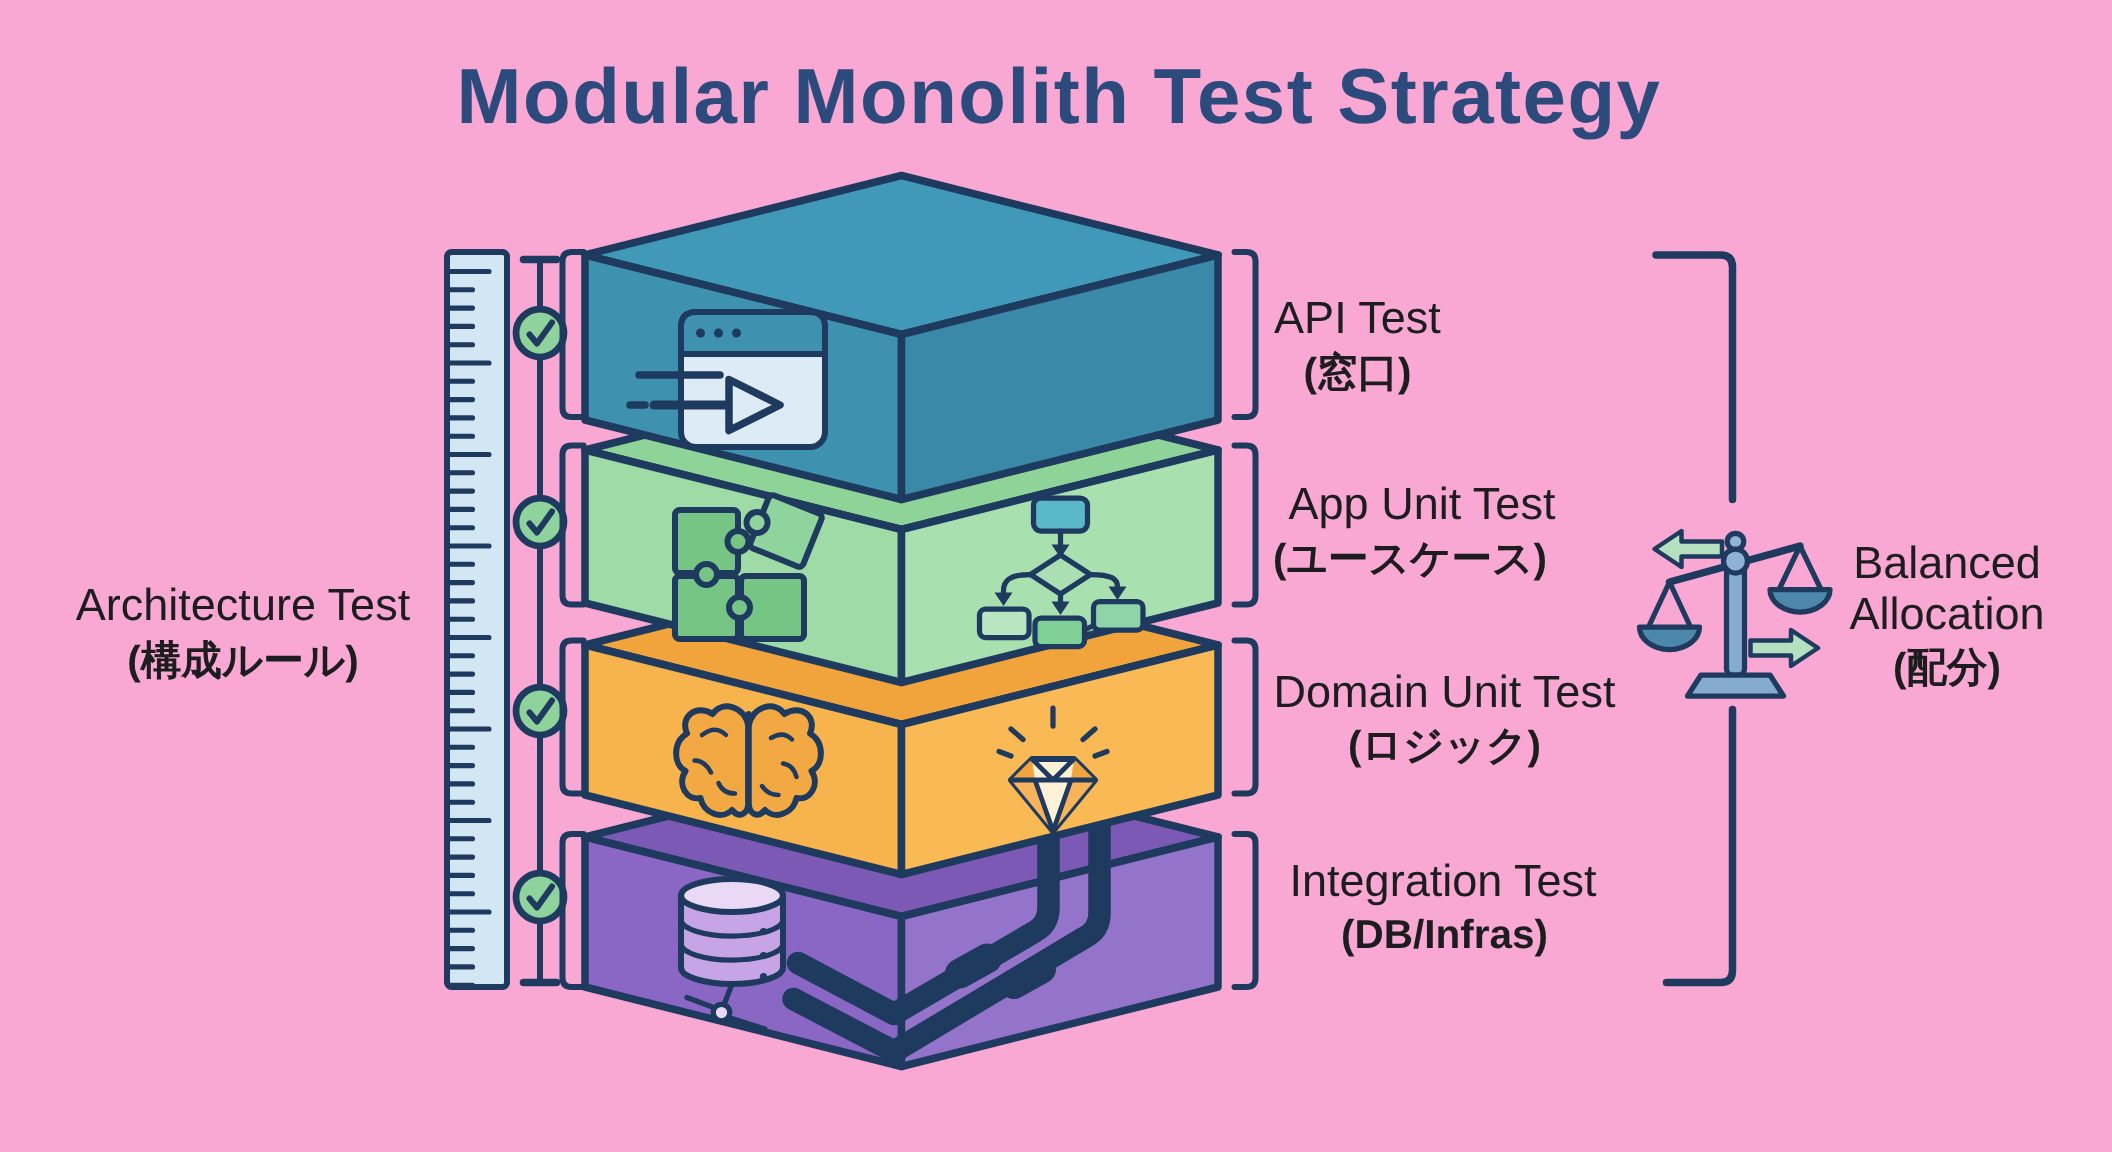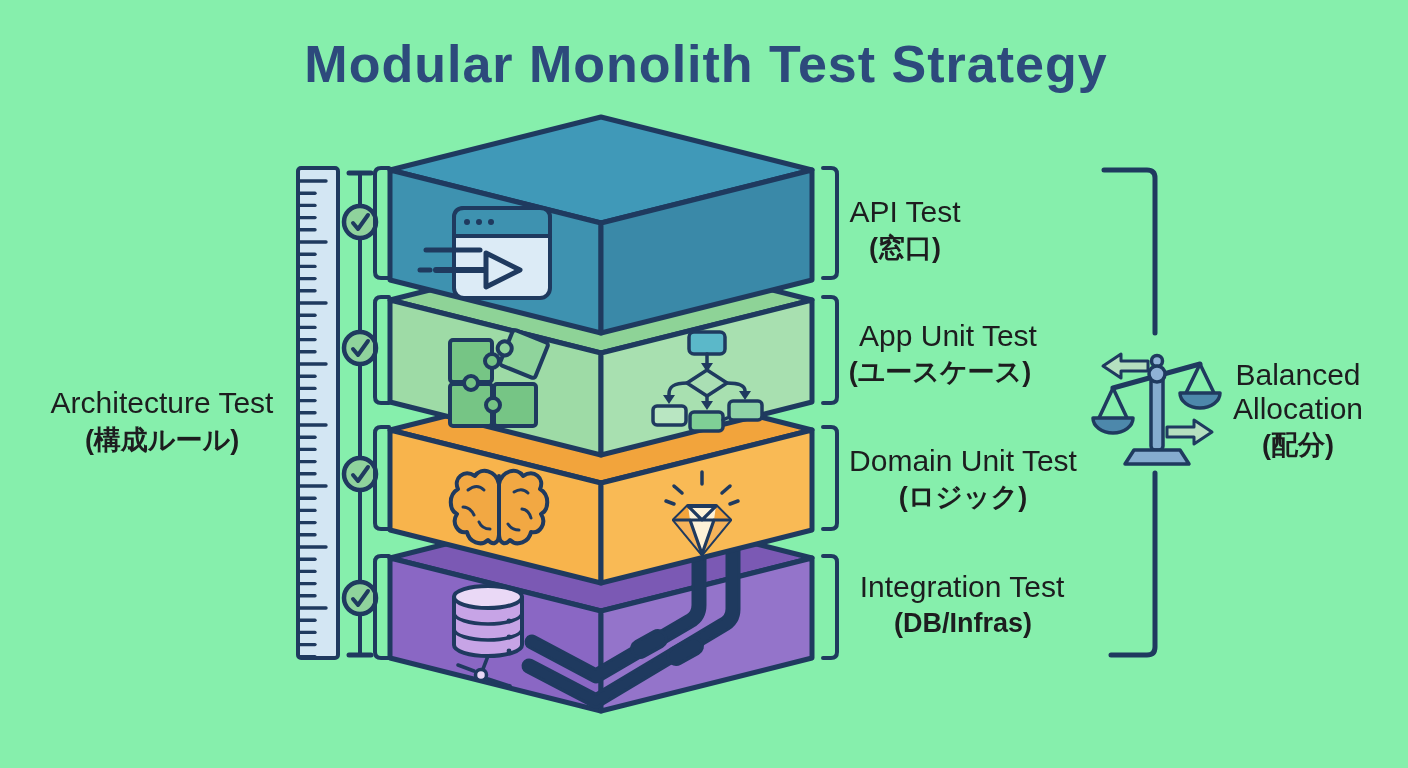--- a/index.html
+++ b/index.html
@@ -1,16 +1,16 @@
 <!DOCTYPE html>
 <html><head>
 <meta charset="utf-8">
 <style>
   html,body{margin:0;padding:0;background:#fbfaf6;}
-  .stage{width:1408px;height:768px;position:relative;background:#86efac;overflow:hidden;
+  .stage{width:1408px;height:768px;position:relative;background:#f9a8d4;overflow:hidden;
          font-family:"Liberation Sans","DejaVu Sans",sans-serif;}
   svg{display:block;}
   .face{stroke:#1f3a5f;stroke-width:5;stroke-linejoin:round;}
   .ln{stroke:#1f3a5f;fill:none;stroke-linecap:round;stroke-linejoin:round;}
   .ic{stroke:#1f3a5f;stroke-linecap:round;stroke-linejoin:round;}
   .t-title{font-size:52px;font-weight:bold;fill:#2d4a7c;letter-spacing:1px;}
   .t-main{font-size:30px;fill:#1d1d1f;}
   .t-sub{font-size:27px;font-weight:bold;fill:#1d1d1f;}
   [data-name="ruler-ticks"] line{stroke:#1f3a5f;stroke-width:3.4;stroke-linecap:round;}
   text{text-anchor:middle;}

